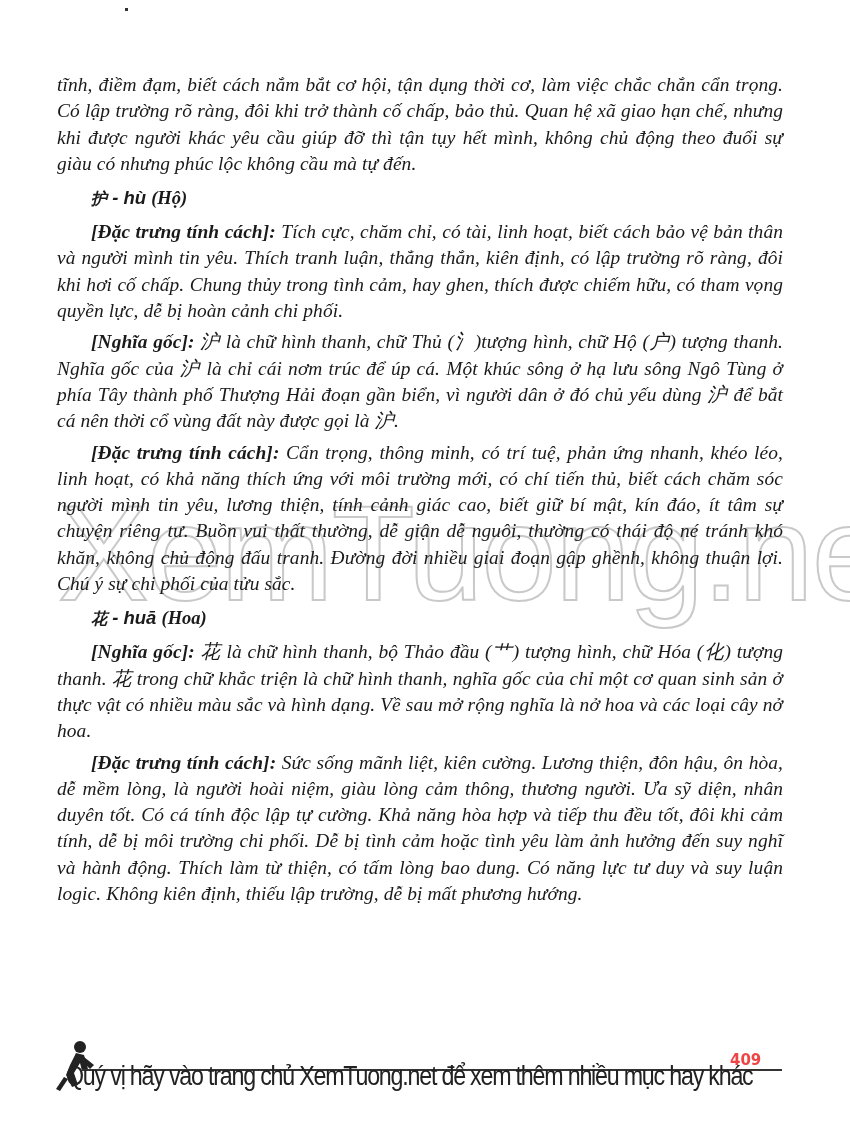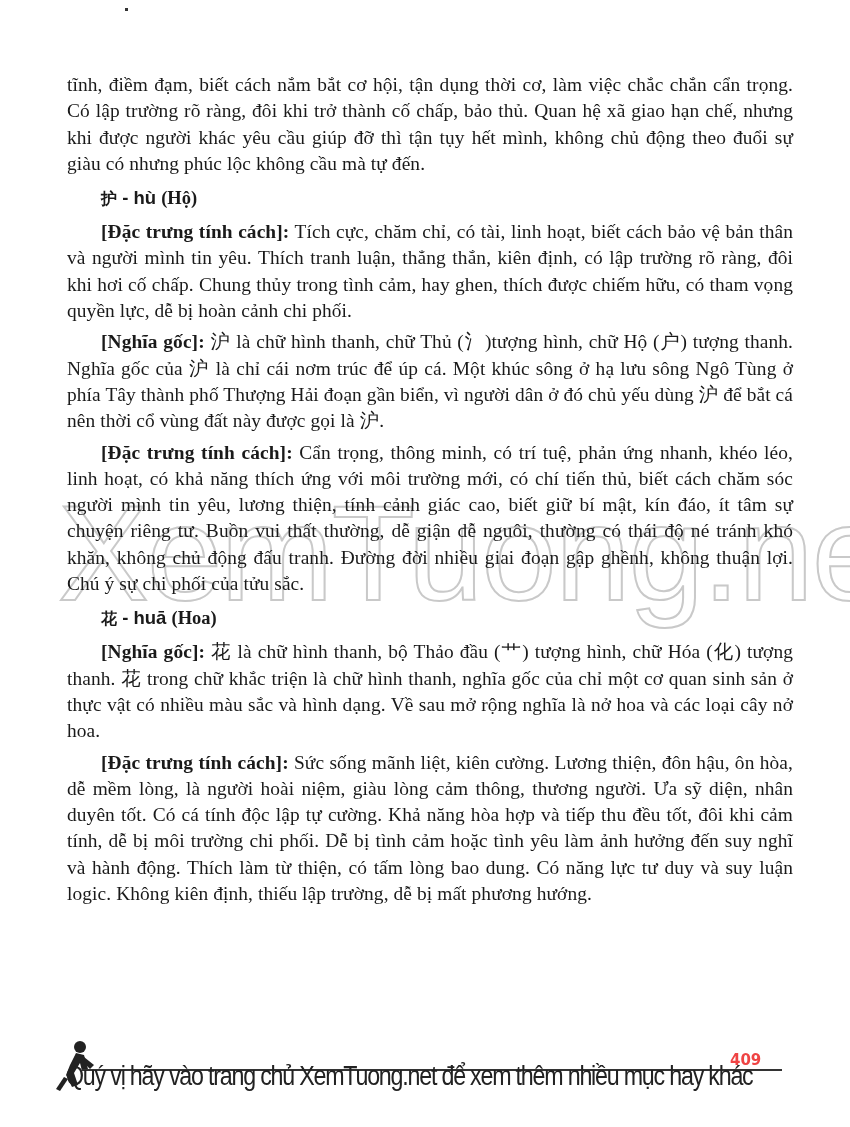--- a/index.html
+++ b/index.html
@@ -1,18 +1,18 @@
 <!DOCTYPE html>
 <html><head>
 <meta charset="utf-8">
 <style>
   html, body { margin: 0; padding: 0; background: #ffffff; }
   body { width: 850px; height: 1127px; position: relative; overflow: hidden;
          font-family: "DejaVu Serif", "Liberation Serif", serif; color: #1a1a1a; }
-  .page { position: absolute; left: 67px; top: 72px; width: 726px; }
+  .page { position: absolute; left: 57px; top: 72px; width: 726px; font-style: italic; }
   .para { font-family: "Liberation Serif", serif; font-size: 19.4px; line-height: 26.3px;
           text-align: justify; margin: 0 0 5px 0; text-indent: 34px; letter-spacing: 0.1px; }
   .para.noindent { text-indent: 0; }
   .para .label { font-weight: bold; }
   .heading { font-family: "Liberation Sans", sans-serif; font-size: 18.5px; line-height: 31px;
              margin: 2px 0 5px 34px; }
   .heading .han { font-family: "DejaVu Serif", serif; font-weight: bold; font-size: 16px; }
   .heading .pinyin { font-weight: bold; }
   .heading .viet { font-family: "Liberation Serif", serif; font-weight: bold; }
   .watermark { position: absolute; left: 58px; top: 488px; width: 740px; height: 130px;

